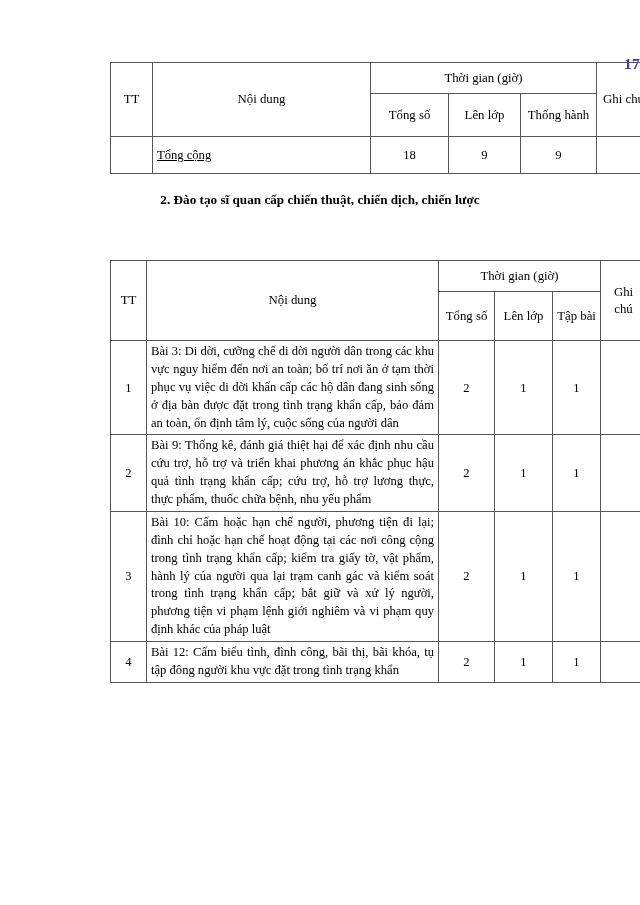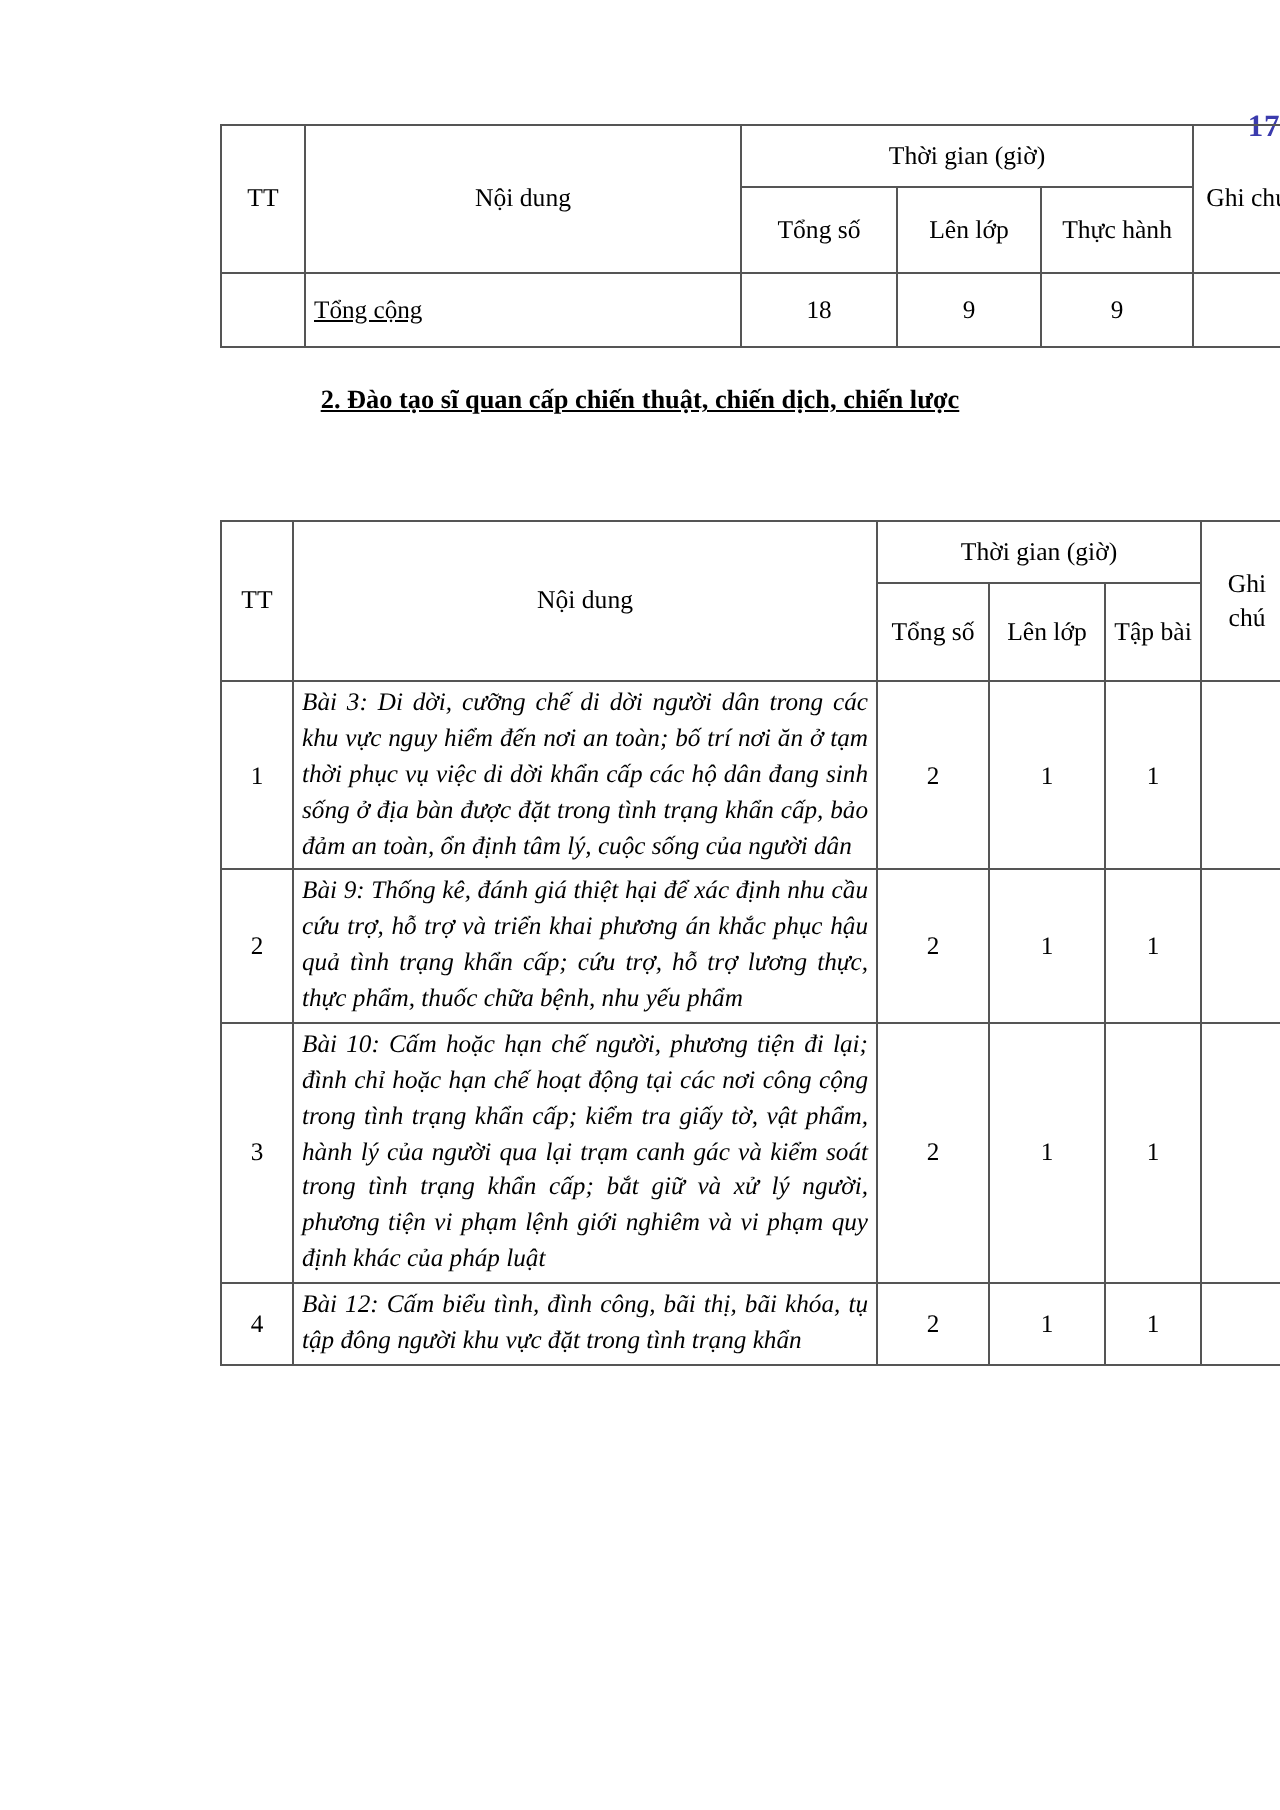--- a/index.html
+++ b/index.html
@@ -62,21 +62,20 @@
   .num {
     text-align: center;
   }
   .content-cell {
     text-align: justify;
     text-align-last: left;
     padding: 4px 6px 4px 7px;
     vertical-align: top;
     line-height: 1.42;
     hyphens: none;
-    font-style: italic;
   }
   .bold-left {
     font-weight: bold;
     text-align: left;
     padding-left: 8px;
     text-decoration: underline;
   }
   .bold-num {
     font-weight: bold;
     text-align: center;
@@ -105,21 +104,20 @@
     left: 70px;
     width: 500px;
     font-size: 13.2px;
     line-height: 1.5;
   }
   #heading-2 {
     top: 190px;
     font-weight: bold;
     text-align: center;
     font-size: 13.2px;
-    text-decoration: underline;
   }
   #para-a {
     top: 216px;
     left: 70px;
     width: 502px;
     text-align: justify;
     text-indent: 34px;
     text-align-last: left;
   }
 
@@ -158,21 +156,21 @@
     <tbody>
       <tr class="row-head-a">
         <td class="hdr" rowspan="2">TT</td>
         <td class="hdr" rowspan="2">Nội dung</td>
         <td class="hdr" colspan="3">Thời gian (giờ)</td>
         <td class="hdr" rowspan="2">Ghi chú</td>
       </tr>
       <tr class="row-head-b">
         <td class="hdr">Tổng số</td>
         <td class="hdr">Lên lớp</td>
-        <td class="hdr">Thực hành</td>
+        <td class="hdr">Thống hành</td>
       </tr>
       <tr class="row-total">
         <td class="num"></td>
         <td class="bold-left">Tổng cộng</td>
         <td class="bold-num">18</td>
         <td class="num">9</td>
         <td class="bold-num">9</td>
         <td class="num"></td>
       </tr>
     </tbody>

